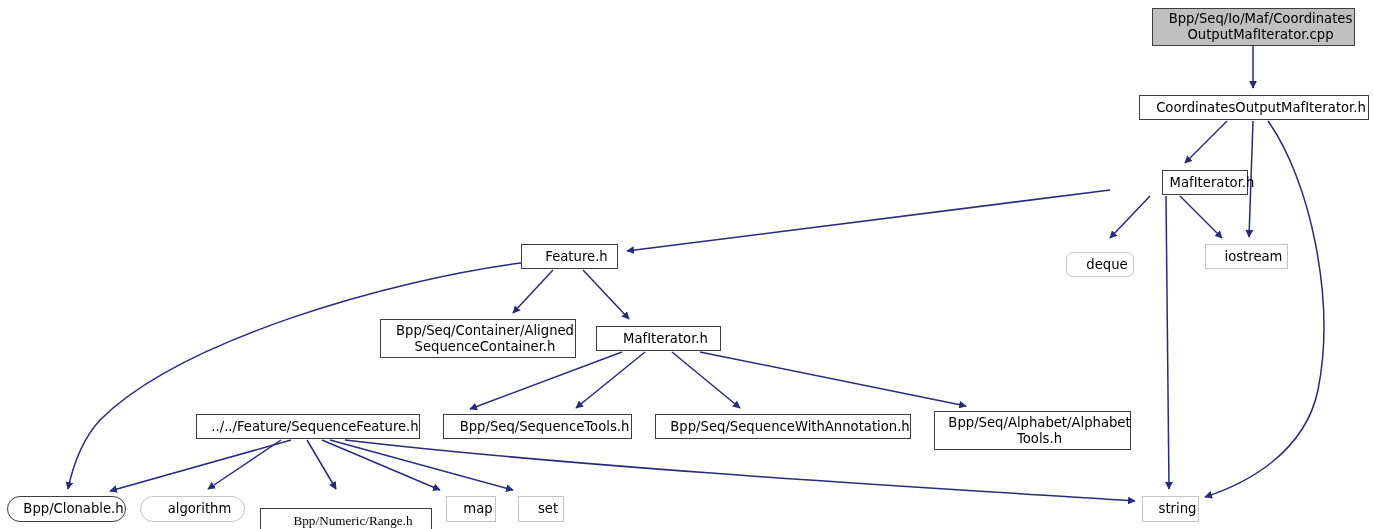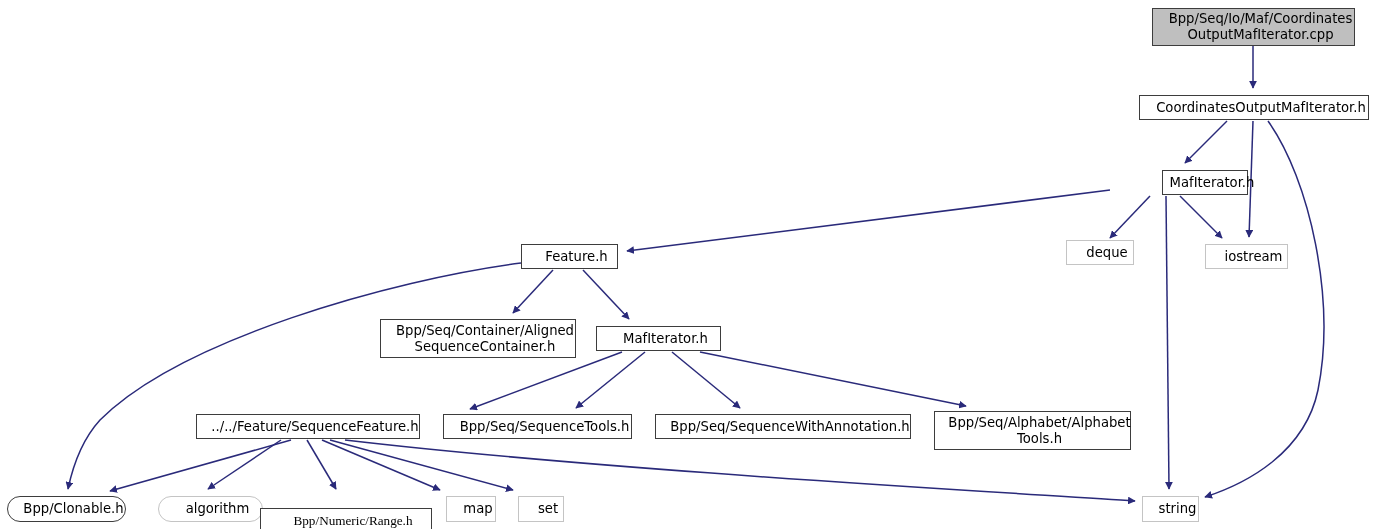--- a/index.html
+++ b/index.html
@@ -53,21 +53,21 @@
   <div id="node-layer">
       <div class="node n-root" style="left: 1152px; top: 8px; width: 203px; height: 38px;">
         <span>Bpp/Seq/Io/Maf/Coordinates<br>OutputMafIterator.cpp</span>
       </div>
       <div class="node n-local" style="left: 1139px; top: 95px; width: 230px; height: 25px;">
         <span>CoordinatesOutputMafIterator.h</span>
       </div>
       <div class="node n-local" style="left: 1162px; top: 170px; width: 86px; height: 25px;">
         <span>MafIterator.h</span>
       </div>
-      <div class="node n-system" style="left: 1066px; top: 240px; width: 68px; height: 25px;">
+      <div class="node n-system" style="left: 1066px; top: 252px; width: 68px; height: 25px; border-radius: 7px;">
         <span>deque</span>
       </div>
       <div class="node n-system" style="left: 1205px; top: 244px; width: 83px; height: 25px;">
         <span>iostream</span>
       </div>
       <div class="node n-local" style="left: 521px; top: 244px; width: 97px; height: 25px;">
         <span>Feature.h</span>
       </div>
       <div class="node n-local" style="left: 380px; top: 319px; width: 196px; height: 39px;">
         <span>Bpp/Seq/Container/Aligned<br>SequenceContainer.h</span>
@@ -83,21 +83,21 @@
       </div>
       <div class="node n-local" style="left: 655px; top: 414px; width: 256px; height: 25px;">
         <span>Bpp/Seq/SequenceWithAnnotation.h</span>
       </div>
       <div class="node n-local" style="left: 934px; top: 411px; width: 197px; height: 39px;">
         <span>Bpp/Seq/Alphabet/Alphabet<br>Tools.h</span>
       </div>
       <div class="node n-local" style="left: 7px; top: 496px; width: 119px; height: 26px; border-radius: 13px;">
         <span>Bpp/Clonable.h</span>
       </div>
-      <div class="node n-system" style="left: 158px; top: 496px; width: 105px; height: 26px; border-radius: 13px;">
+      <div class="node n-system" style="left: 140px; top: 496px; width: 105px; height: 26px; border-radius: 13px;">
         <span>algorithm</span>
       </div>
       <div class="node n-local" style="left: 260px; top: 508px; width: 172px; height: 26px; font-family: Liberation Serif, serif;">
         <span>Bpp/Numeric/Range.h</span>
       </div>
       <div class="node n-system" style="left: 446px; top: 496px; width: 50px; height: 26px;">
         <span>map</span>
       </div>
       <div class="node n-system" style="left: 518px; top: 496px; width: 46px; height: 26px;">
         <span>set</span>

